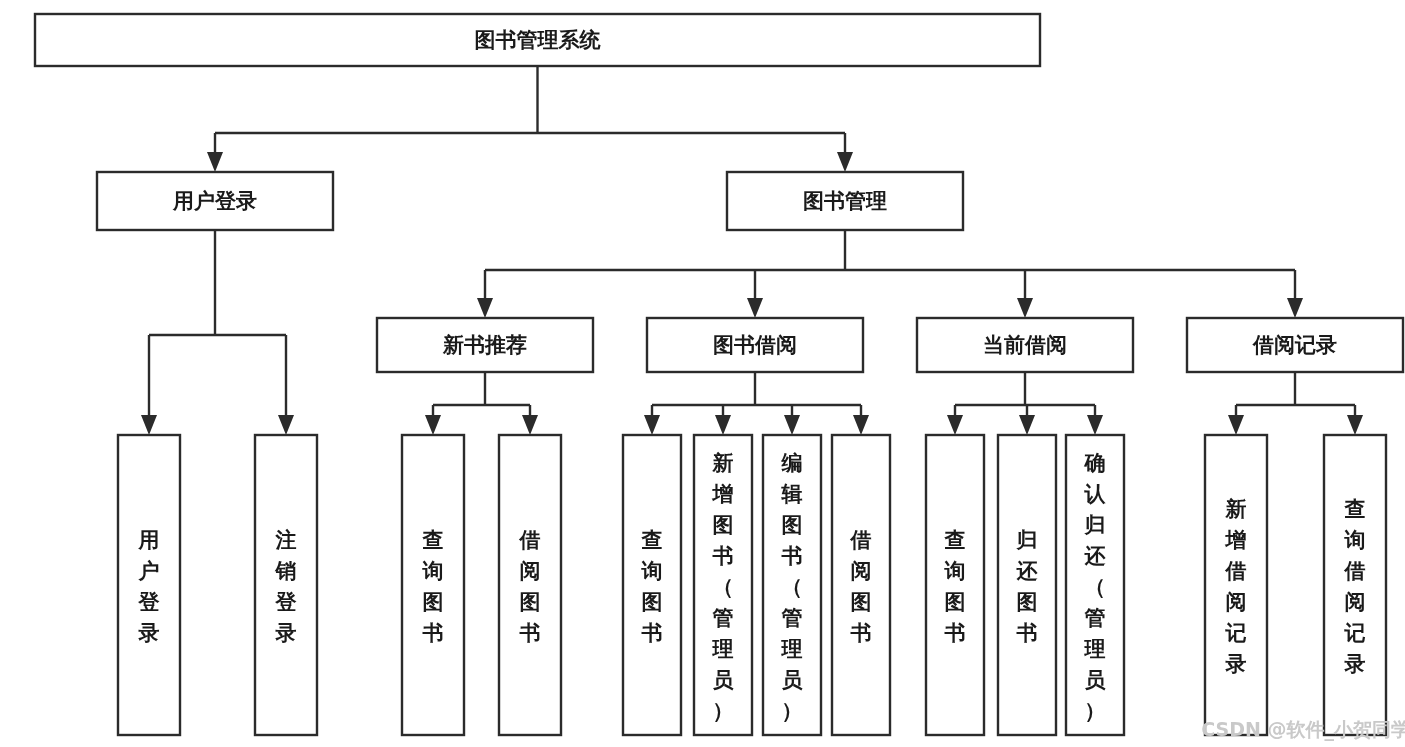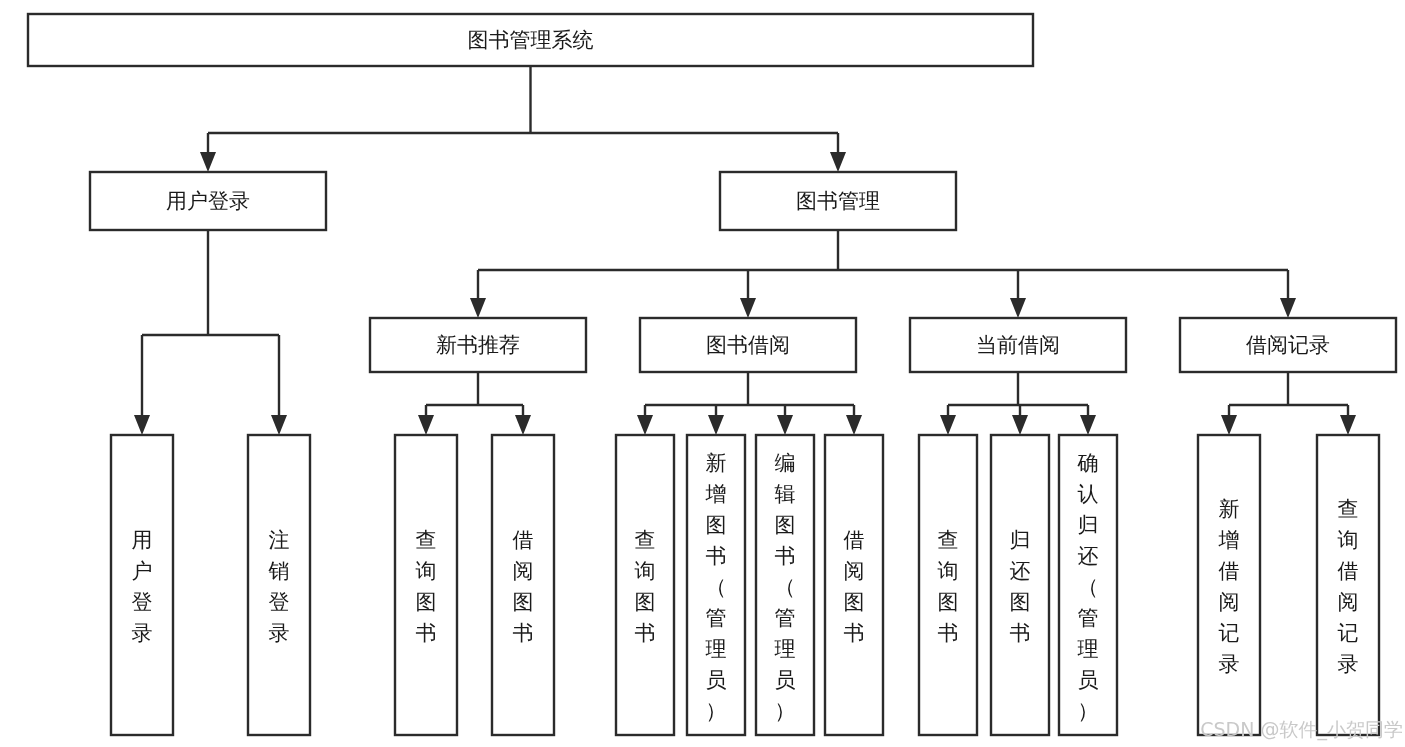--- a/index.html
+++ b/index.html
@@ -10,24 +10,25 @@
   }
   body {
     width: 1405px;
     height: 747px;
     font-family: "DejaVu Sans", "Liberation Sans", sans-serif;
     overflow: hidden;
     position: relative;
   }
   #diagram-root {
     position: absolute;
-    left: 8px;
+    left: 15px;
     top: 0;
     width: 1117px;
     height: 747px;
+    font-weight: bold;
   }
   svg#tree-svg {
     display: block;
     width: 1405px;
     height: 747px;
   }
   .node-box {
     fill: #ffffff;
     stroke: #2b2b2b;
     stroke-width: 2.4;

